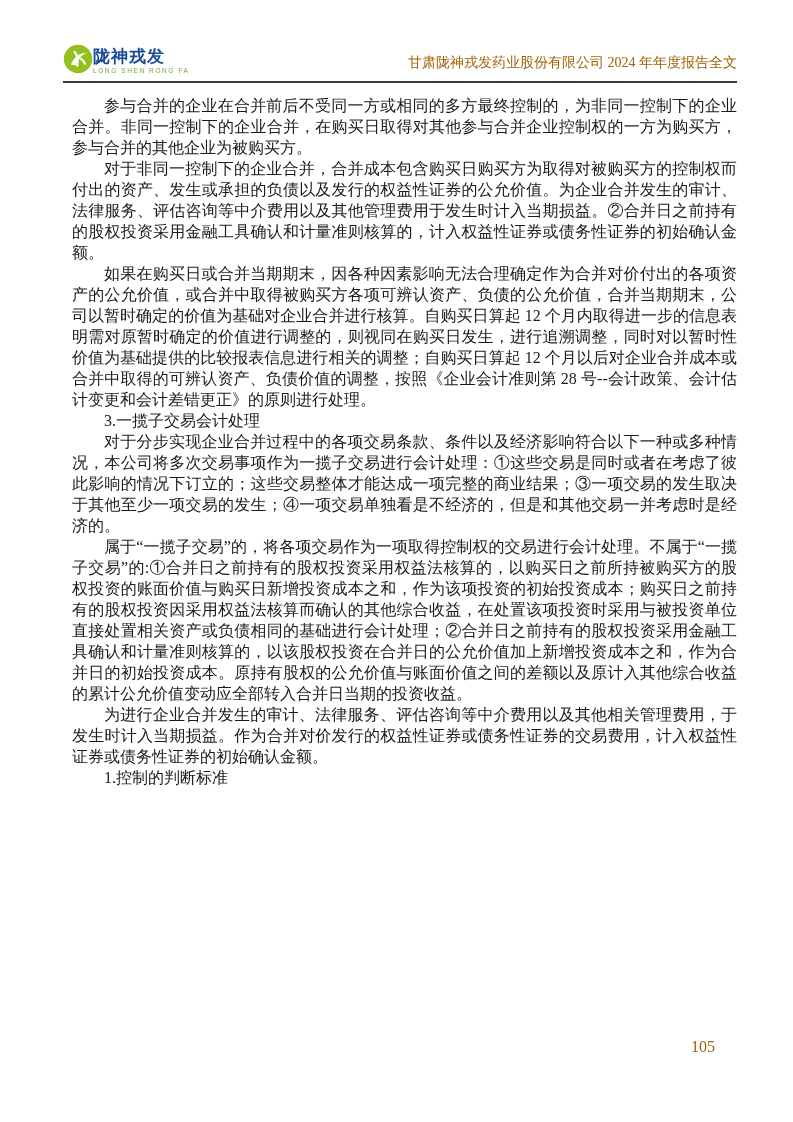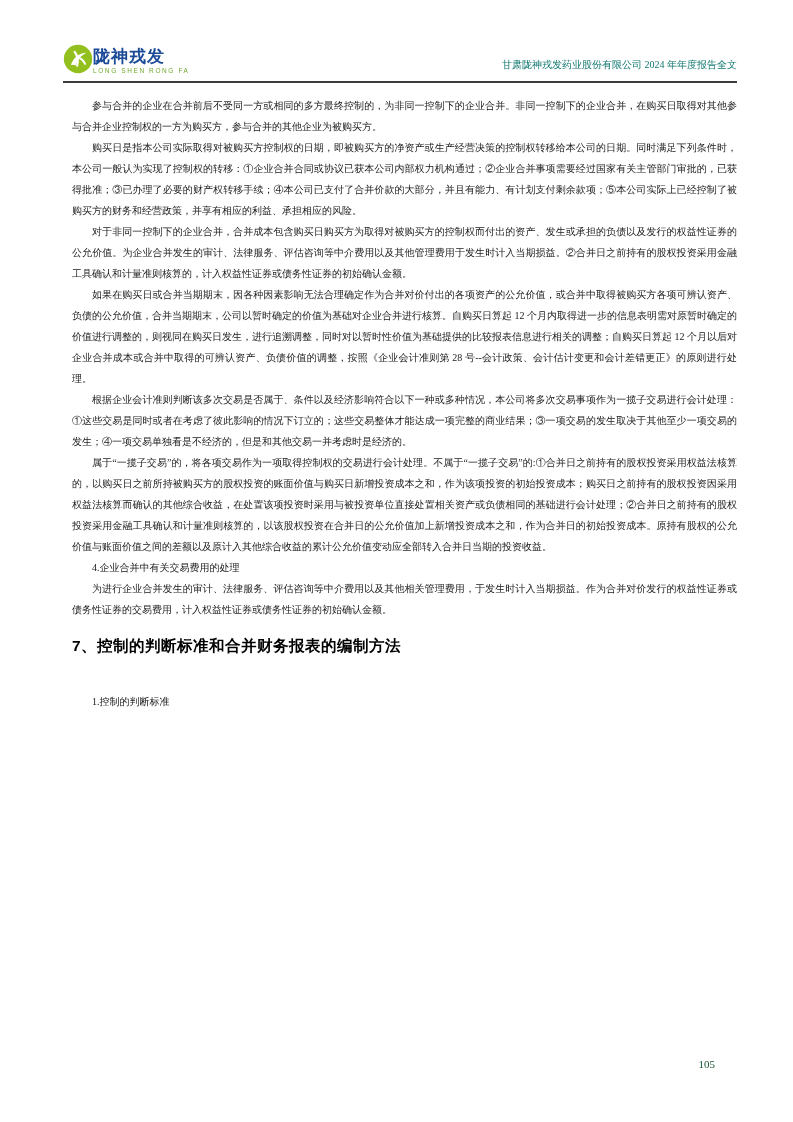--- a/index.html
+++ b/index.html
@@ -32,53 +32,52 @@
   }
   .logo-en {
     font-family: "Liberation Sans", sans-serif;
     font-size: 6.5px;
     color: #6fa82e;
     letter-spacing: 1.6px;
     margin-top: 3px;
     white-space: nowrap;
   }
   .report-title {
-    font-size: 10px;
-    color: #0f766e;
+    font-size: 14px;
+    color: #a16207;
     padding-bottom: 2px;
     white-space: nowrap;
   }
   .doc-body {
     position: absolute;
     top: 95px; left: 72px;
     width: 665px;
   }
   .para {
-    font-size: 10px;
+    font-size: 16px;
     line-height: 21px;
     text-align: justify;
     text-indent: 2em;
     color: #1a1a1a;
   }
   .section-heading {
     font-family: "Liberation Sans", sans-serif;
     font-size: 15.5px;
     font-weight: bold;
     color: #000;
     text-indent: 0;
     margin: 16px 0 34px 0;
     letter-spacing: 0.5px;
   }
   .page-number {
     position: absolute;
     top: 1038px;
     right: 78px;
-    font-size: 11px;
-    color: #14532d;
-    margin-top: 20px;
+    font-size: 16px;
+    color: #a16207;
   }
 </style>
 </head>
 <body>
 
 <header class="page-header">
   <div class="logo-wrap">
     <svg class="logo-circle" viewBox="0 0 36 36" aria-hidden="true">
       <circle cx="18" cy="18" r="17" fill="#93c01f"></circle>
       <path d="M9.5 25 C13 15.5, 20.5 10.5, 28.5 10.5 C22 13.5, 17.5 18, 15.5 25.5 Z" fill="#ffffff"></path>
@@ -88,24 +87,22 @@
     <div class="logo-text">
       <span class="logo-cn">陇神戎发</span>
       <span class="logo-en">LONG SHEN RONG FA</span>
     </div>
   </div>
   <div class="report-title">甘肃陇神戎发药业股份有限公司 2024 年年度报告全文</div>
 </header>
 
 <main class="doc-body">
     <p class="para">参与合并的企业在合并前后不受同一方或相同的多方最终控制的，为非同一控制下的企业合并。非同一控制下的企业合并，在购买日取得对其他参与合并企业控制权的一方为购买方，参与合并的其他企业为被购买方。</p>
-    <p class="para">购买日是指本公司实际取得对被购买方控制权的日期，即被购买方的净资产或生产经营决策的控制权转移给本公司的日期。同时满足下列条件时，本公司一般认为实现了控制权的转移：①企业合并合同或协议已获本公司内部权力机构通过；②企业合并事项需要经过国家有关主管部门审批的，已获得批准；③已办理了必要的财产权转移手续；④本公司已支付了合并价款的大部分，并且有能力、有计划支付剩余款项；⑤本公司实际上已经控制了被购买方的财务和经营政策，并享有相应的利益、承担相应的风险。</p>
     <p class="para">对于非同一控制下的企业合并，合并成本包含购买日购买方为取得对被购买方的控制权而付出的资产、发生或承担的负债以及发行的权益性证券的公允价值。为企业合并发生的审计、法律服务、评估咨询等中介费用以及其他管理费用于发生时计入当期损益。②合并日之前持有的股权投资采用金融工具确认和计量准则核算的，计入权益性证券或债务性证券的初始确认金额。</p>
     <p class="para">如果在购买日或合并当期期末，因各种因素影响无法合理确定作为合并对价付出的各项资产的公允价值，或合并中取得被购买方各项可辨认资产、负债的公允价值，合并当期期末，公司以暂时确定的价值为基础对企业合并进行核算。自购买日算起 12 个月内取得进一步的信息表明需对原暂时确定的价值进行调整的，则视同在购买日发生，进行追溯调整，同时对以暂时性价值为基础提供的比较报表信息进行相关的调整；自购买日算起 12 个月以后对企业合并成本或合并中取得的可辨认资产、负债价值的调整，按照《企业会计准则第 28 号--会计政策、会计估计变更和会计差错更正》的原则进行处理。</p>
-    <p class="para">根据企业会计准则判断该多次交易是否属于、条件以及经济影响符合以下一种或多种情况，本公司将多次交易事项作为一揽子交易进行会计处理：①这些交易是同时或者在考虑了彼此影响的情况下订立的；这些交易整体才能达成一项完整的商业结果；③一项交易的发生取决于其他至少一项交易的发生；④一项交易单独看是不经济的，但是和其他交易一并考虑时是经济的。</p>
+    <p class="para">3.一揽子交易会计处理</p>
+    <p class="para">对于分步实现企业合并过程中的各项交易条款、条件以及经济影响符合以下一种或多种情况，本公司将多次交易事项作为一揽子交易进行会计处理：①这些交易是同时或者在考虑了彼此影响的情况下订立的；这些交易整体才能达成一项完整的商业结果；③一项交易的发生取决于其他至少一项交易的发生；④一项交易单独看是不经济的，但是和其他交易一并考虑时是经济的。</p>
     <p class="para">属于“一揽子交易”的，将各项交易作为一项取得控制权的交易进行会计处理。不属于“一揽子交易”的:①合并日之前持有的股权投资采用权益法核算的，以购买日之前所持被购买方的股权投资的账面价值与购买日新增投资成本之和，作为该项投资的初始投资成本；购买日之前持有的股权投资因采用权益法核算而确认的其他综合收益，在处置该项投资时采用与被投资单位直接处置相关资产或负债相同的基础进行会计处理；②合并日之前持有的股权投资采用金融工具确认和计量准则核算的，以该股权投资在合并日的公允价值加上新增投资成本之和，作为合并日的初始投资成本。原持有股权的公允价值与账面价值之间的差额以及原计入其他综合收益的累计公允价值变动应全部转入合并日当期的投资收益。</p>
-    <p class="para">4.企业合并中有关交易费用的处理</p>
     <p class="para">为进行企业合并发生的审计、法律服务、评估咨询等中介费用以及其他相关管理费用，于发生时计入当期损益。作为合并对价发行的权益性证券或债务性证券的交易费用，计入权益性证券或债务性证券的初始确认金额。</p>
-    <h2 class="section-heading">7、控制的判断标准和合并财务报表的编制方法</h2>
     <p class="para">1.控制的判断标准</p>
   </main>
 
 <div class="page-number">105</div>
 
 </body></html>

